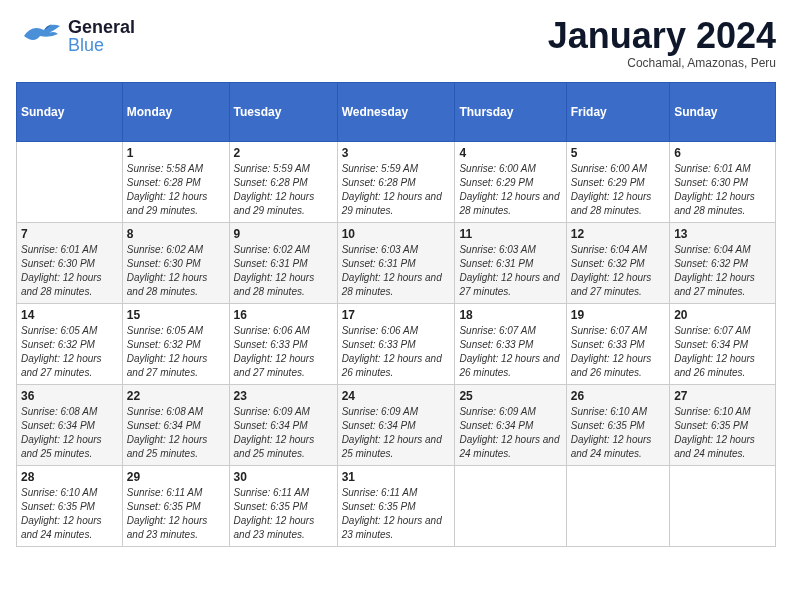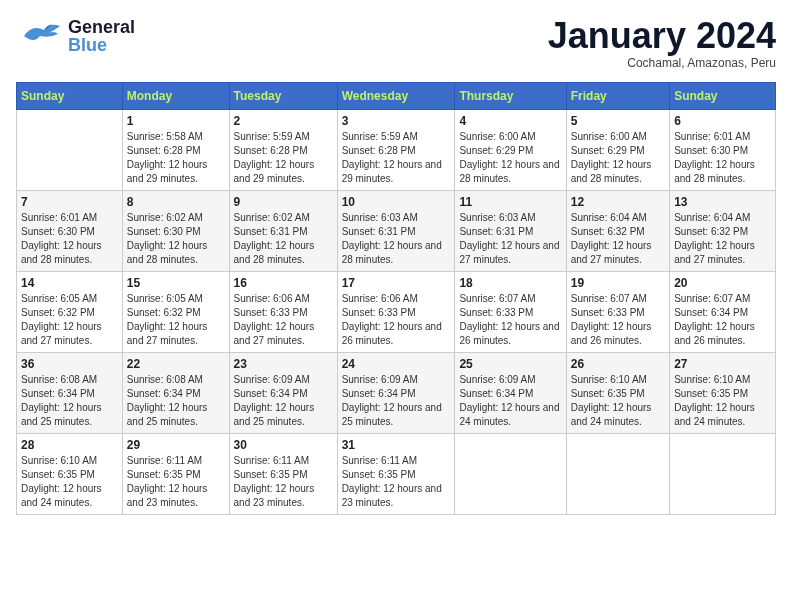--- a/index.html
+++ b/index.html
@@ -33,22 +33,22 @@
       font-size: 12px;
       color: #444;
     }
     table {
       width: 100%;
       border-collapse: collapse;
       font-size: 11px;
     }
     thead tr th {
       background: #3a6cc8;
-      color: #bef264;
-      padding: 6px 4px;
+      color: #ffffff;
+      padding: 22px 4px;
       text-align: left;
       font-weight: bold;
       font-size: 12px;
       border: 1px solid #2a5ab8;
     }
     tbody tr td {
       border: 1px solid #ccc;
       padding: 4px 4px;
       vertical-align: top;
       font-size: 10.5px;
@@ -62,20 +62,21 @@
     .day-num {
       font-weight: bold;
       font-size: 12px;
       display: block;
       margin-bottom: 2px;
     }
     .day-info {
       color: #333;
       font-size: 10px;
       line-height: 1.4;
+      font-style: italic;
     }
     .empty-cell {
       background: #fff !important;
     }
     .logo-wrapper {
       display: flex;
       align-items: center;
       gap: 4px;
     }
     .logo-icon {
@@ -87,21 +88,21 @@
       flex-direction: column;
       line-height: 1.0;
     }
     .logo-general {
       font-size: 18px;
       font-weight: bold;
       color: #1a1a2e;
     }
     .logo-blue {
       font-size: 18px;
-      font-weight: bold;
+      font-weight: normal;
       color: #4a90d9;
     }
   </style>
 </head>
 <body>
 
 <div class="container">
   <div class="header">
     <div class="logo-wrapper">
       <svg class="logo-icon" viewBox="0 0 48 40" xmlns="http://www.w3.org/2000/svg">

